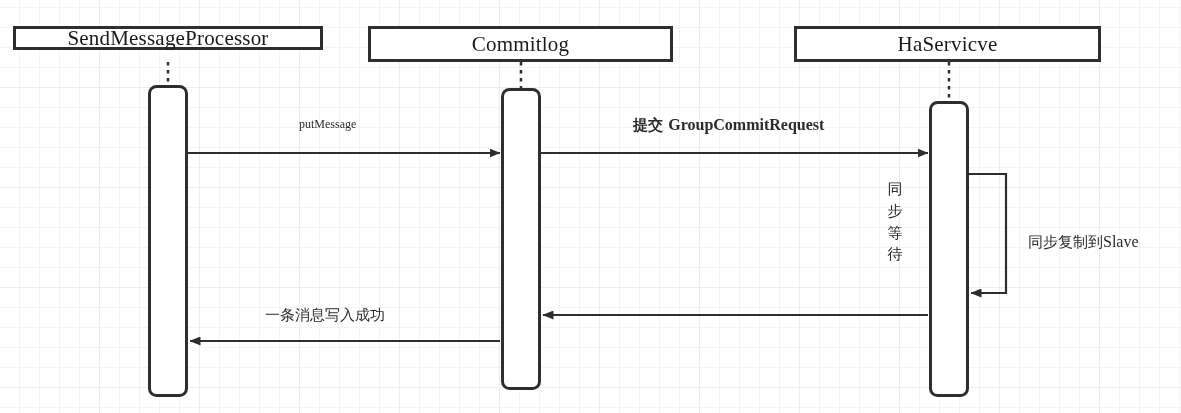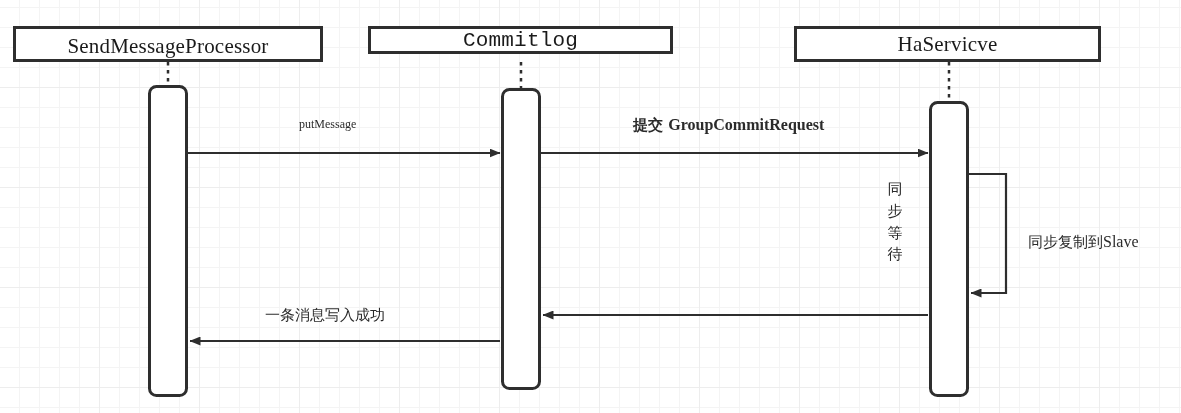--- a/index.html
+++ b/index.html
@@ -105,25 +105,25 @@
 
     <line x1="541" y1="153" x2="928" y2="153" stroke="#2e2e2e" stroke-width="2.2" marker-end="url(#arrowhead-right)"></line>
 
     <path d="M969,174 L1006,174 L1006,293 L971,293" fill="none" stroke="#2e2e2e" stroke-width="2.2" marker-end="url(#arrowhead-left)"></path>
 
     <line x1="928" y1="315" x2="543" y2="315" stroke="#2e2e2e" stroke-width="2.2" marker-end="url(#arrowhead-left)"></line>
 
     <line x1="500" y1="341" x2="190" y2="341" stroke="#2e2e2e" stroke-width="2.2" marker-end="url(#arrowhead-left)"></line>
   </svg>
 
-  <div class="lifeline-head" style="left:13px; top:26px; width:310px; height:36px;align-items:flex-end;">
+  <div class="lifeline-head" style="left:13px; top:26px; width:310px; height:24px;">
     <span>SendMessageProcessor</span>
   </div>
 
-  <div class="lifeline-head" style="left:368px; top:26px; width:305px; height:28px;font-family:Liberation Mono, monospace;">
+  <div class="lifeline-head" style="left:368px; top:26px; width:305px; height:36px;">
     <span>Commitlog</span>
   </div>
 
   <div class="lifeline-head" style="left:794px; top:26px; width:307px; height:36px;">
     <span>HaServicve</span>
   </div>
 
   <div class="msg-label" style="left:299px; top:118px;">
     <span>putMessage</span>
   </div>

